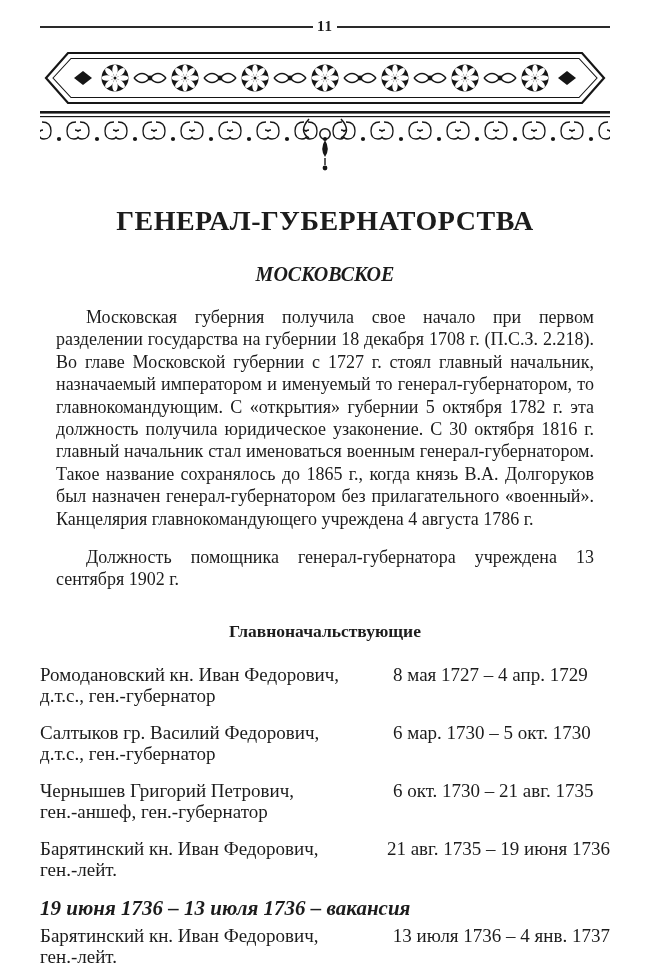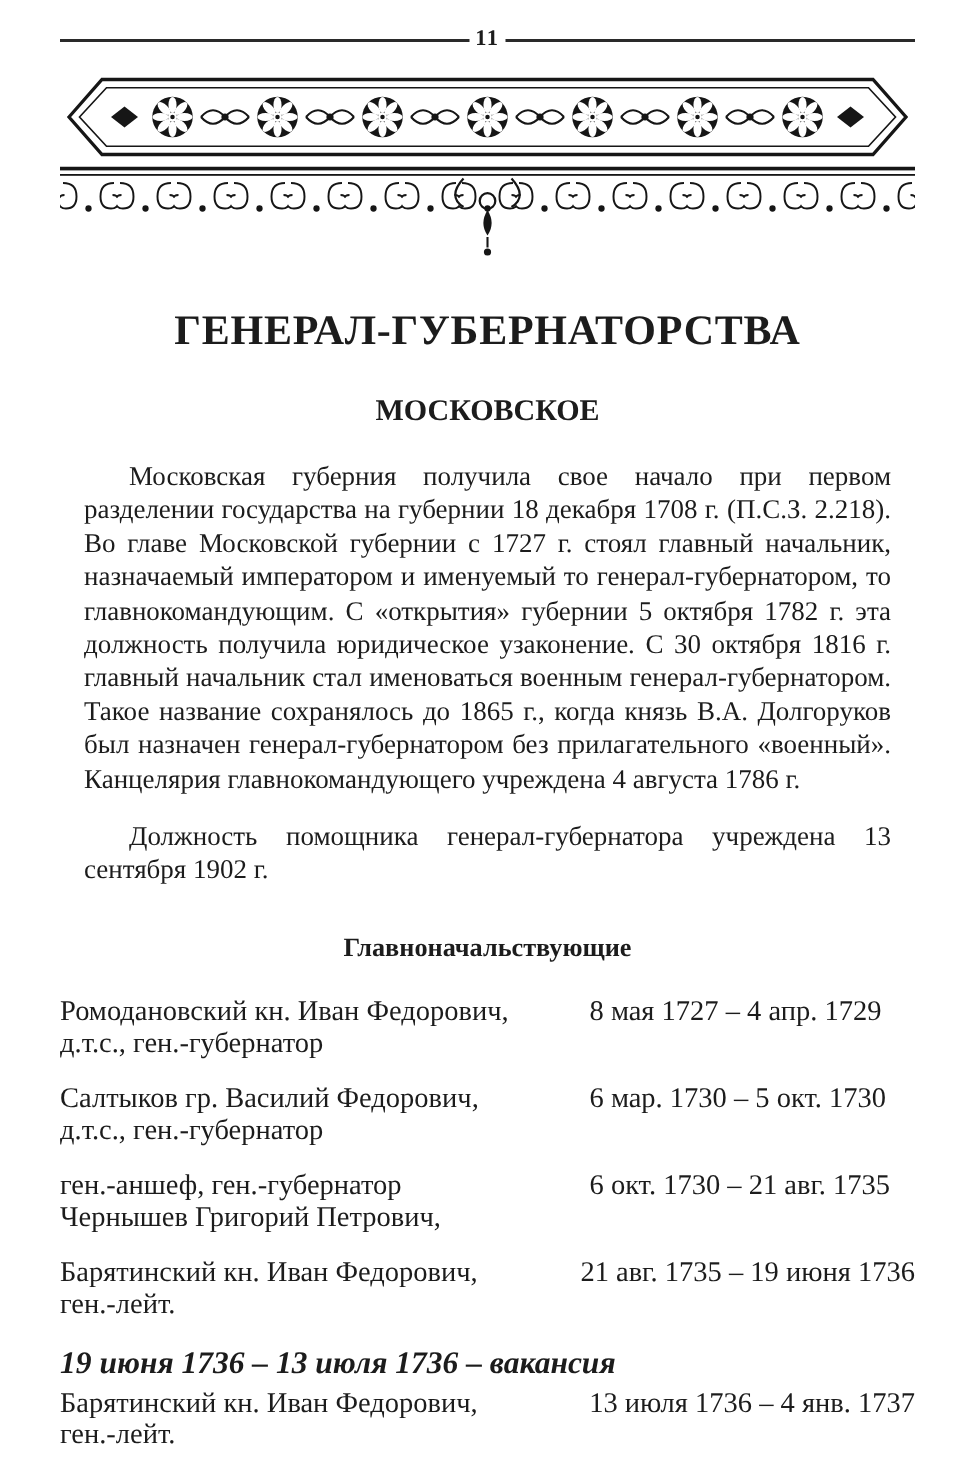--- a/index.html
+++ b/index.html
@@ -29,20 +29,21 @@
   .ornament-band1 { display: block; margin: 14px auto 0; }
   .ornament-band2 { display: block; margin: 4px auto 0; }
 
   h1.title {
     text-align: center; font-size: 28px; font-weight: bold;
     letter-spacing: 0.5px; margin: 30px 0 0;
   }
   h2.subtitle {
     text-align: center; font-size: 20px; font-weight: bold;
     margin: 26px 0 0;
+    font-style: italic;
   }
   .body-text { margin-top: 20px; }
   .body-text p {
     margin: 16px;
     font-size: 18px; line-height: 22.4px;
     text-align: justify; text-indent: 30px;
   }
   .section-heading {
     text-align: center; font-weight: bold; font-size: 17.5px;
     margin: 30px 0 0;
@@ -158,22 +159,22 @@
     <div class="entry">
       <div class="entry-name">
         <div>Салтыков гр. Василий Федорович,</div>
         <div>д.т.с., ген.-губернатор</div>
       </div>
       <div class="entry-dates">6 мар. 1730 – 5 окт. 1730</div>
     </div>
 
     <div class="entry">
       <div class="entry-name">
+        <div>Чернышев Григорий Петрович,</div>
         <div>ген.-аншеф, ген.-губернатор</div>
-        <div>Чернышев Григорий Петрович,</div>
       </div>
       <div class="entry-dates">6 окт. 1730 – 21 авг. 1735</div>
     </div>
 
     <div class="entry">
       <div class="entry-name">
         <div>Барятинский кн. Иван Федорович,</div>
         <div>ген.-лейт.</div>
       </div>
       <div class="entry-dates">21 авг. 1735 – 19 июня 1736</div>

